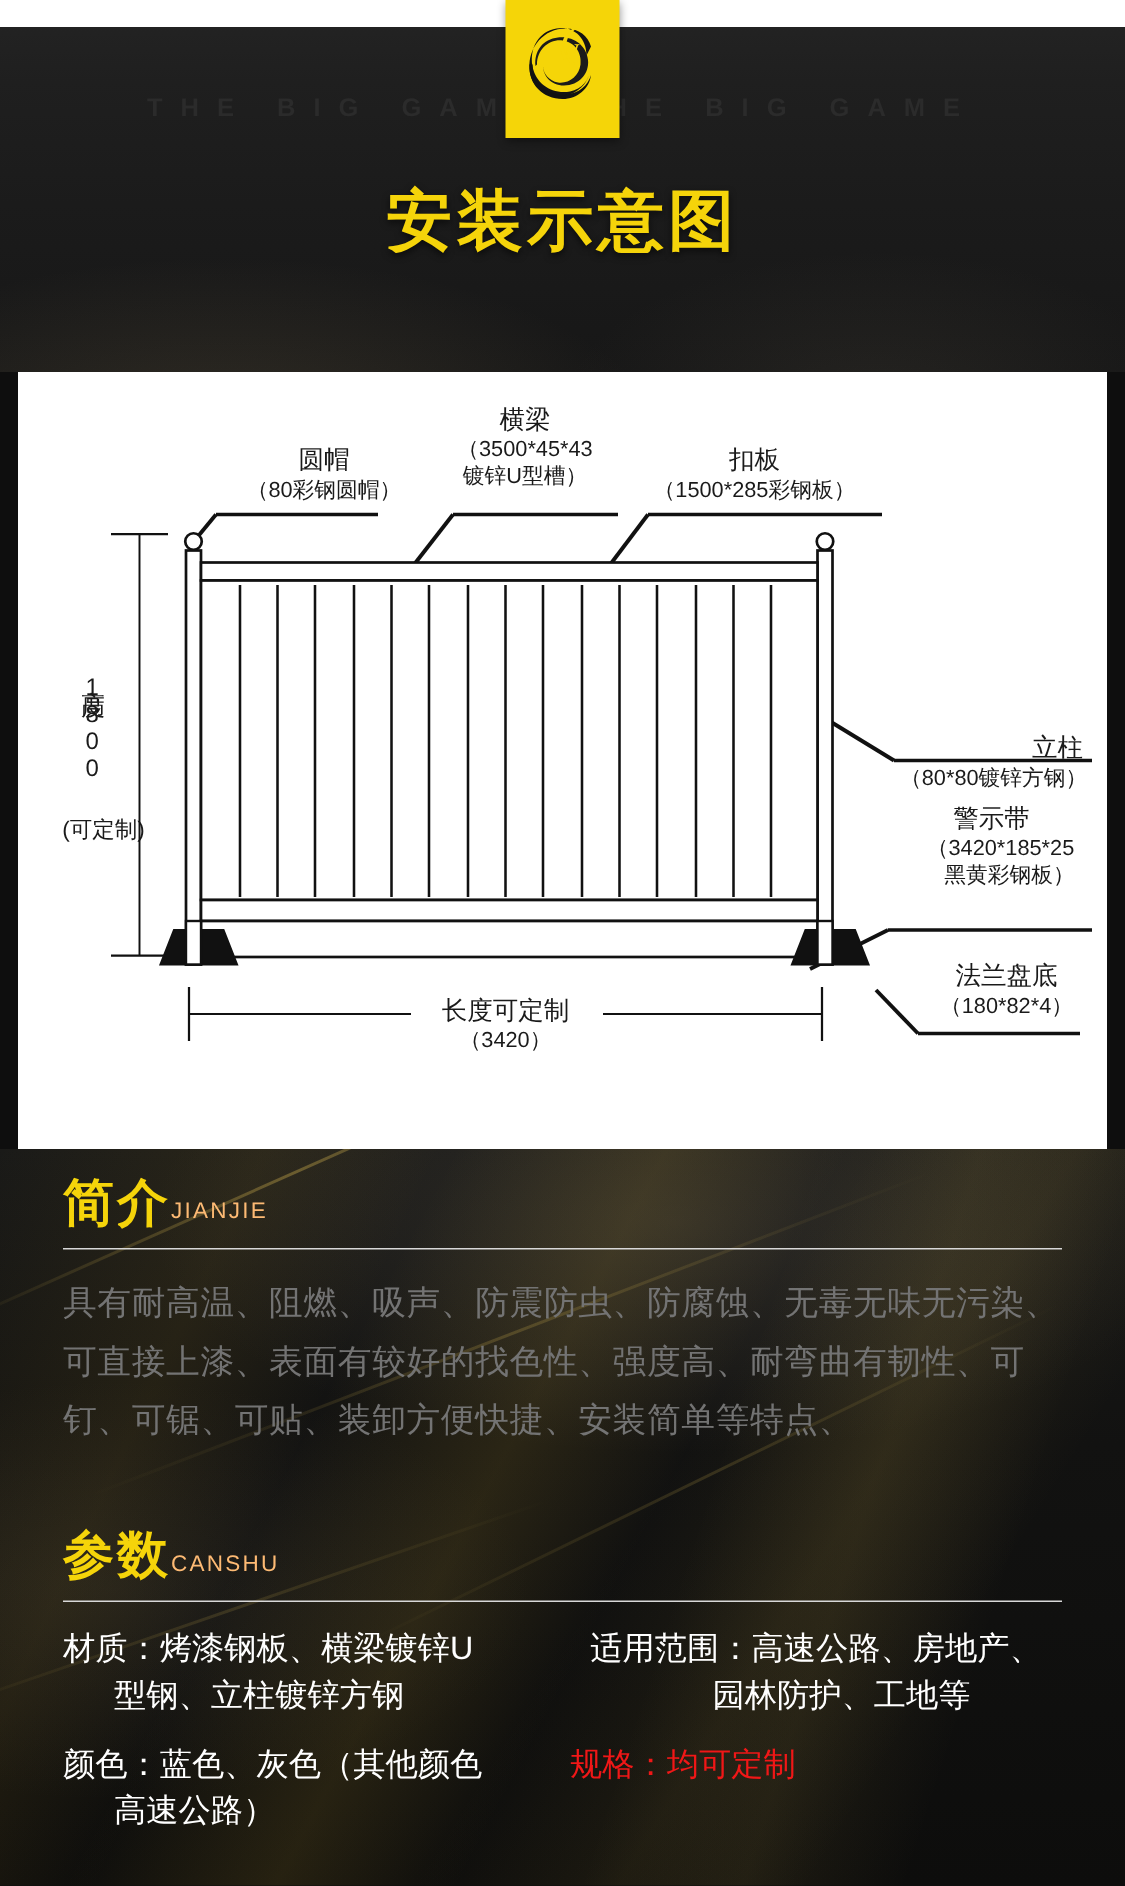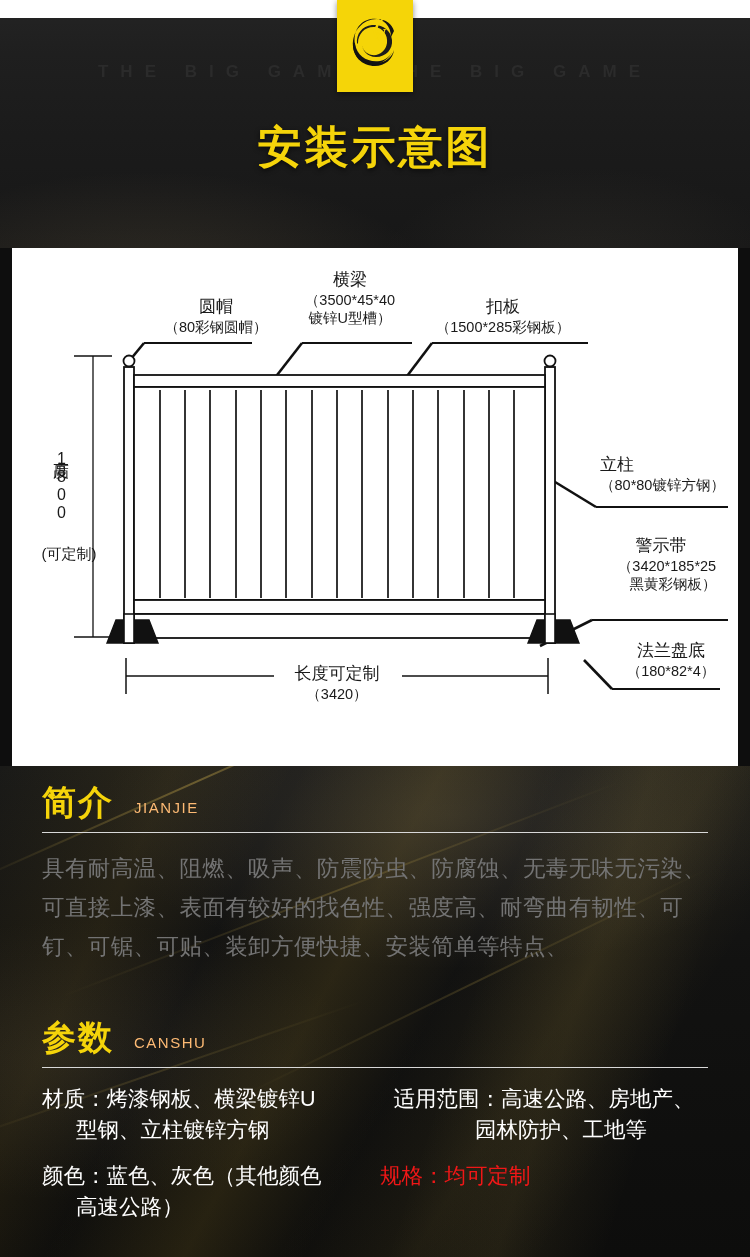--- a/index.html
+++ b/index.html
@@ -68,21 +68,21 @@
       linear-gradient(122deg, rgba(0,0,0,0) 55%, rgba(180,150,60,.09) 68%, rgba(0,0,0,0) 80%),
       linear-gradient(108deg, rgba(0,0,0,0) 60%, rgba(235,200,90,.08) 72%, rgba(0,0,0,0) 84%),
       radial-gradient(ellipse 500px 220px at 60% 10%, rgba(120,110,95,.22), rgba(0,0,0,0) 70%),
       radial-gradient(ellipse 400px 200px at 10% 60%, rgba(110,100,80,.16), rgba(0,0,0,0) 70%),
       linear-gradient(180deg,#1a1a18 0%,#121211 40%,#0d0d0c 100%);
     overflow:hidden;
   }
   .streak{position:absolute;background:linear-gradient(90deg,rgba(255,215,90,0),rgba(255,215,90,.30),rgba(255,215,90,0));height:2px;transform-origin:left center;}
 
   .section{position:absolute;left:42px;width:666px;}
-  .sec-head{display:flex;align-items:flex-end;gap:20px;}
+  .sec-head{display:flex;align-items:flex-end;gap:0;}
   .sec-cn{color:#f5d40a;font-size:34px;font-weight:bold;line-height:1;letter-spacing:2px;}
   .sec-en{color:#fdba74;font-size:15px;letter-spacing:1.5px;padding-bottom:3px;}
   .sec-rule{margin-top:13px;height:1px;background:#d8d8d8;width:100%;}
   .sec-body{margin-top:16px;color:#737373;font-size:22.5px;line-height:1.74;letter-spacing:.4px;}
 
   
   .param-grid{margin-top:16px;display:grid;grid-template-columns:338px 328px;row-gap:14px;}
   .p-cell{color:#fff;font-size:21.5px;line-height:1.46;}
   .p-cell .cont{display:block;padding-left:34px;}
   .p-right{text-align:center;}
@@ -115,31 +115,31 @@
 
 <div id="diagram-panel">
 
   <div class="dg-label" style="left:124px;top:48px;width:160px;">
     <div class="t1">圆帽</div>
     <div class="t2">（80彩钢圆帽）</div>
   </div>
 
   <div class="dg-label" style="left:258px;top:21px;width:160px;">
     <div class="t1">横梁</div>
-    <div class="t2">（3500*45*40</div>
+    <div class="t2">（3500*45*43</div>
     <div class="t2">镀锌U型槽）</div>
   </div>
 
   <div class="dg-label" style="left:396px;top:48px;width:190px;">
     <div class="t1">扣板</div>
     <div class="t2">（1500*285彩钢板）</div>
   </div>
 
   <div class="dg-label" style="left:588px;top:206px;width:140px;text-align:left;">
-    <div class="t1" style="text-align:left;width:122px;">立柱</div>
+    <div class="t1" style="text-align:right;width:122px;margin-top:34px;">立柱</div>
     <div class="t2">（80*80镀锌方钢）</div>
   </div>
 
   <div class="dg-label" style="left:588px;top:287px;width:150px;text-align:left;">
     <div class="t1" style="text-align:center;width:122px;">警示带</div>
     <div class="t2" style="text-align:center;width:134px;">（3420*185*25</div>
     <div class="t2" style="text-align:center;width:146px;">黑黄彩钢板）</div>
   </div>
 
   <div class="dg-label" style="left:598px;top:392px;width:140px;text-align:left;">

